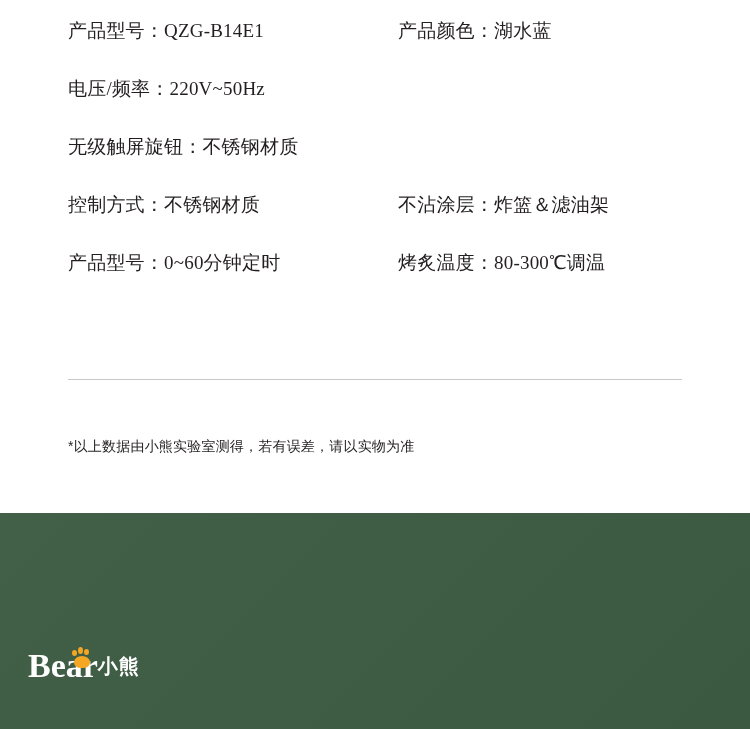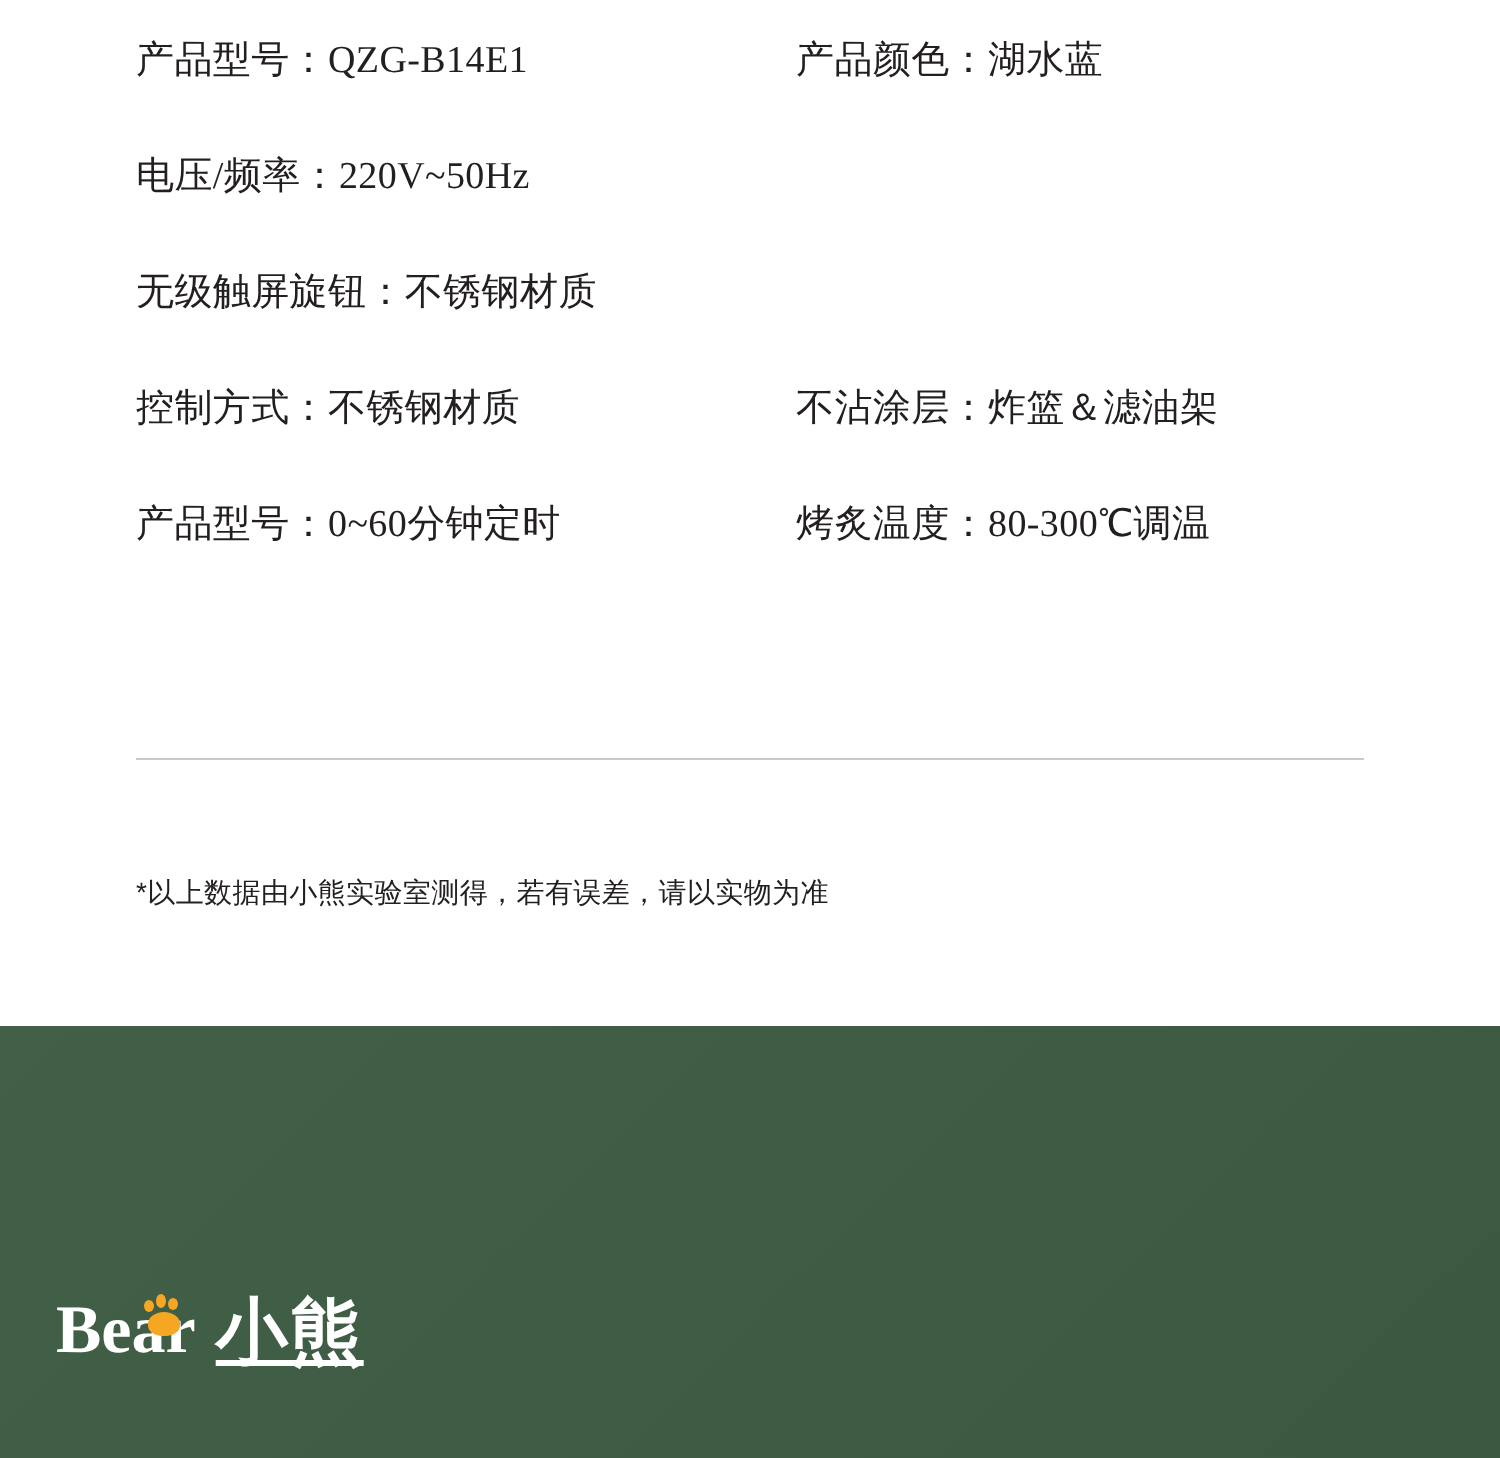--- a/index.html
+++ b/index.html
@@ -125,27 +125,25 @@
     left: 3px;
     top: 9px;
     width: 16px;
     height: 12px;
     border-radius: 50% 50% 45% 45%;
   }
   .paw .t1 { left: 1px;  top: 3px; width: 5px; height: 6px; }
   .paw .t2 { left: 7px;  top: 0px; width: 5px; height: 7px; }
   .paw .t3 { left: 13px; top: 2px; width: 5px; height: 6px; }
   .brand-cn {
-    font-size: 36px;
+    font-size: 20px;
     color: #ffffff;
-    margin-left: 10px;
     font-weight: bold;
     letter-spacing: 1px;
     line-height: 1;
-    text-decoration: underline;
   }
 </style>
 </head>
 <body>
 
 <div class="page">
 
   <div class="spec-area">
 
     <div class="spec-table">

